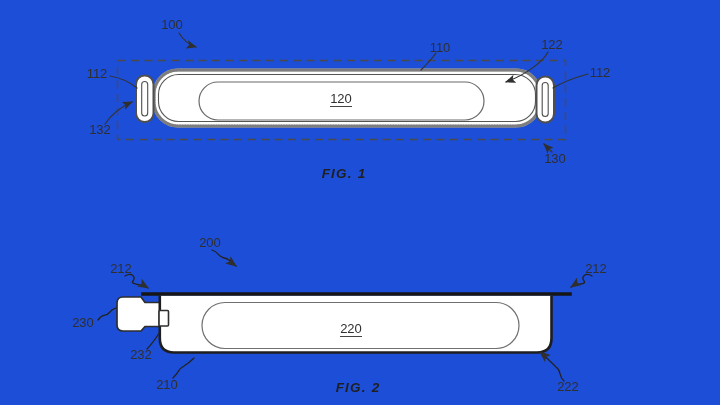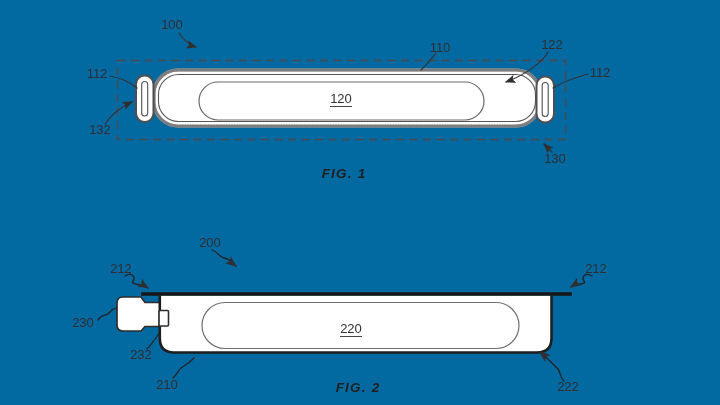--- a/index.html
+++ b/index.html
@@ -1,19 +1,19 @@
 <!DOCTYPE html>
 <html><head>
 <meta charset="utf-8">
 <style>
   html,body{margin:0;padding:0;background:#ffffff;}
   .canvas{
     position:relative;
     width:720px;height:405px;
-    background:#0369a1;
+    background:#1d4ed8;
     font-family:"Liberation Sans", sans-serif;
     overflow:hidden;
   }
   svg{position:absolute;left:0;top:0;}
   .ref{
     font-family:"Liberation Sans", sans-serif;
     font-size:13px;
     fill:#2f2f2f;
   }
   .figcap{

